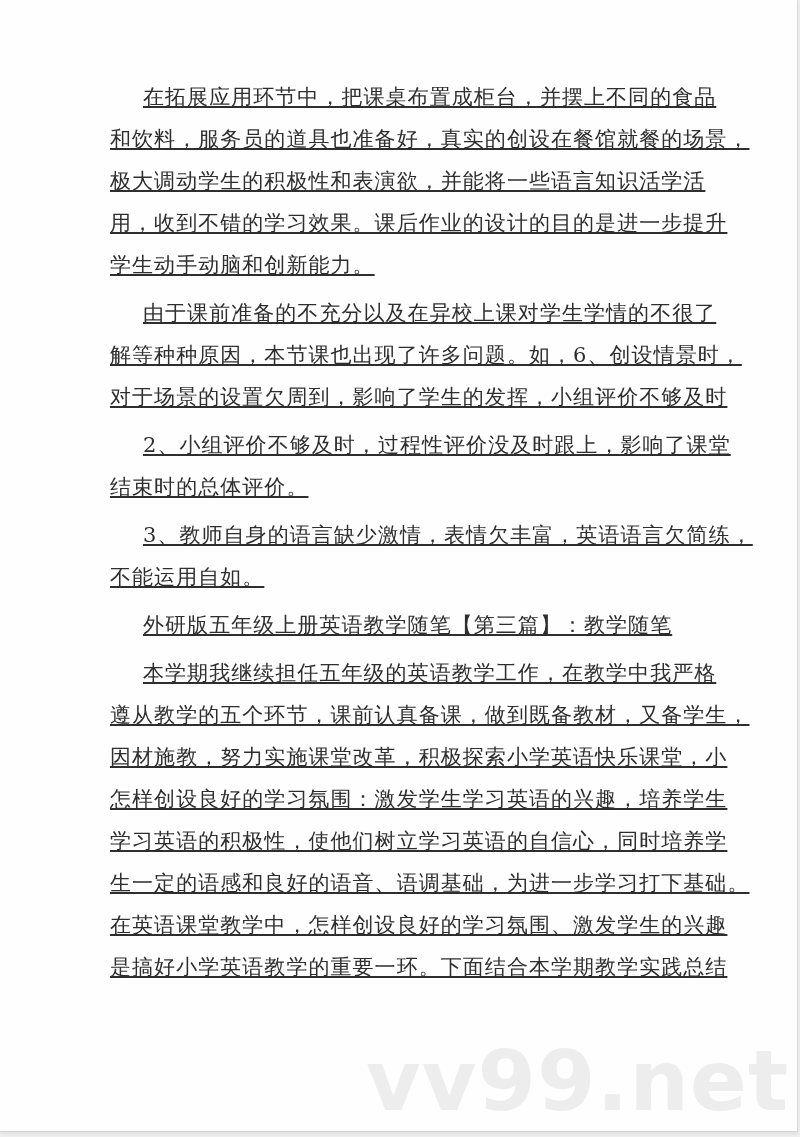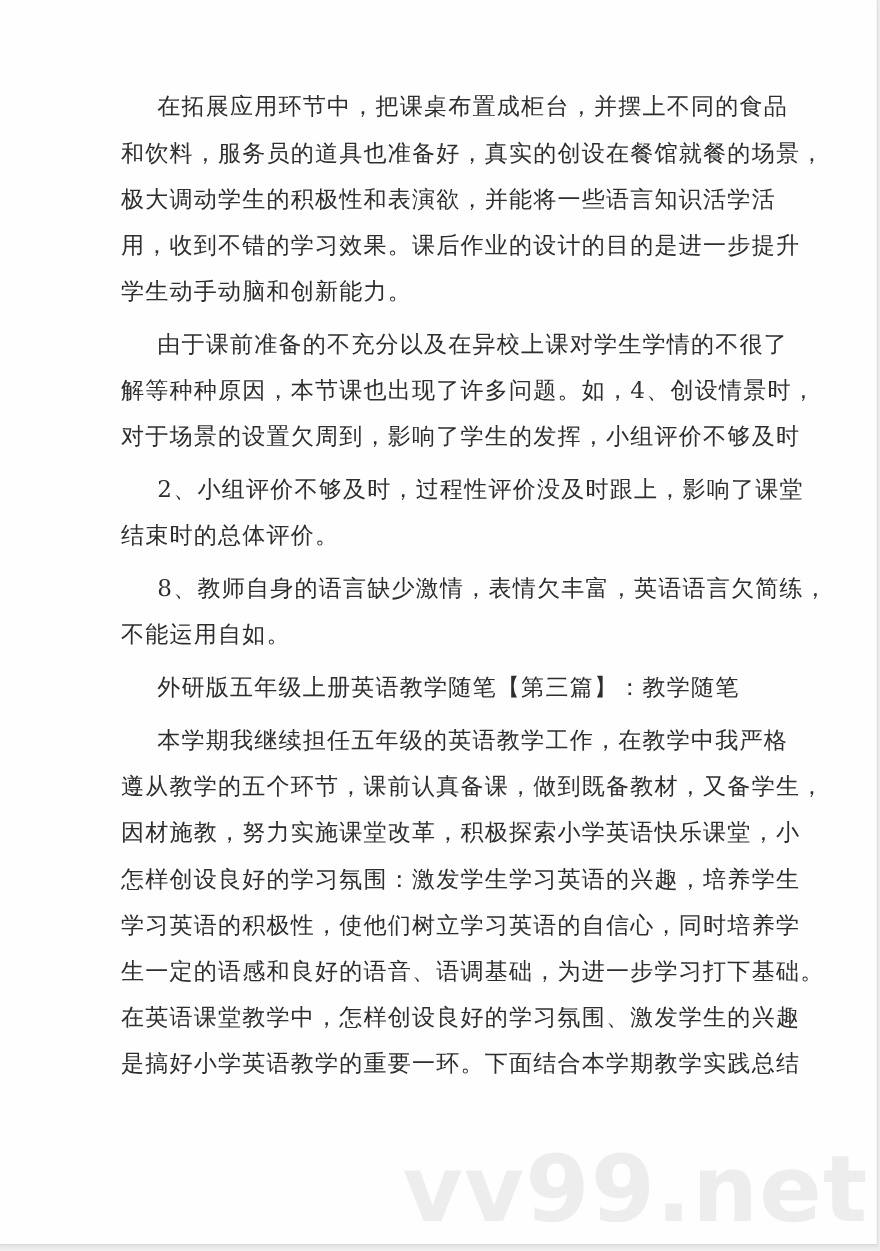--- a/index.html
+++ b/index.html
@@ -26,20 +26,21 @@
       box-shadow: 0 2px 3px rgba(0,0,0,0.06);
     }
     .content {
       position: absolute;
       left: 110px;
       top: 76px;
       width: 580px;
       color: #2e2e2e;
       font-size: 21px;
       letter-spacing: 1.05px;
+      text-decoration: underline;
     }
     .para {
       margin: 0 0 6px 0;
     }
     .line {
       display: block;
       height: 42px;
       line-height: 42px;
       white-space: nowrap;
     }
@@ -71,31 +72,31 @@
     <p class="para">
       <span class="line indent">在拓展应用环节中，把课桌布置成柜台，并摆上不同的食品</span>
       <span class="line">和饮料，服务员的道具也准备好，真实的创设在餐馆就餐的场景，</span>
       <span class="line">极大调动学生的积极性和表演欲，并能将一些语言知识活学活</span>
       <span class="line">用，收到不错的学习效果。课后作业的设计的目的是进一步提升</span>
       <span class="line">学生动手动脑和创新能力。</span>
     </p>
 
     <p class="para">
       <span class="line indent">由于课前准备的不充分以及在异校上课对学生学情的不很了</span>
-      <span class="line">解等种种原因，本节课也出现了许多问题。如，4、创设情景时，</span>
+      <span class="line">解等种种原因，本节课也出现了许多问题。如，6、创设情景时，</span>
       <span class="line">对于场景的设置欠周到，影响了学生的发挥，小组评价不够及时</span>
     </p>
 
     <p class="para">
       <span class="line indent">2、小组评价不够及时，过程性评价没及时跟上，影响了课堂</span>
       <span class="line">结束时的总体评价。</span>
     </p>
 
     <p class="para">
-      <span class="line indent">8、教师自身的语言缺少激情，表情欠丰富，英语语言欠简练，</span>
+      <span class="line indent">3、教师自身的语言缺少激情，表情欠丰富，英语语言欠简练，</span>
       <span class="line">不能运用自如。</span>
     </p>
 
     <p class="para">
       <span class="line indent">外研版五年级上册英语教学随笔【第三篇】：教学随笔</span>
     </p>
 
     <p class="para">
       <span class="line indent">本学期我继续担任五年级的英语教学工作，在教学中我严格</span>
       <span class="line">遵从教学的五个环节，课前认真备课，做到既备教材，又备学生，</span>

